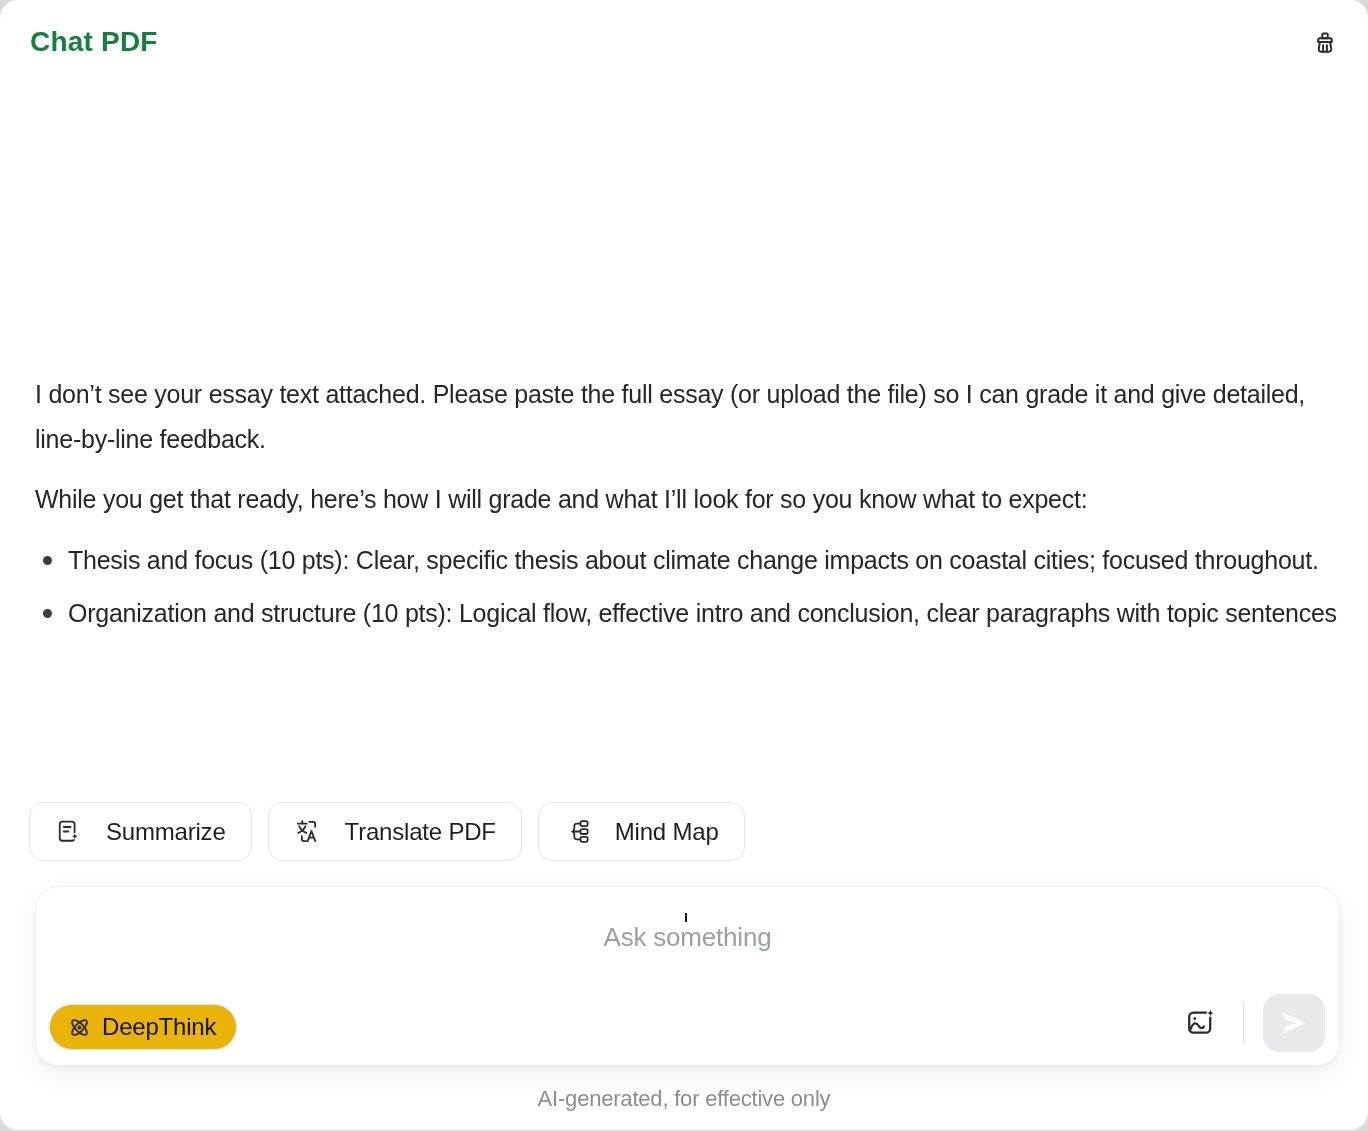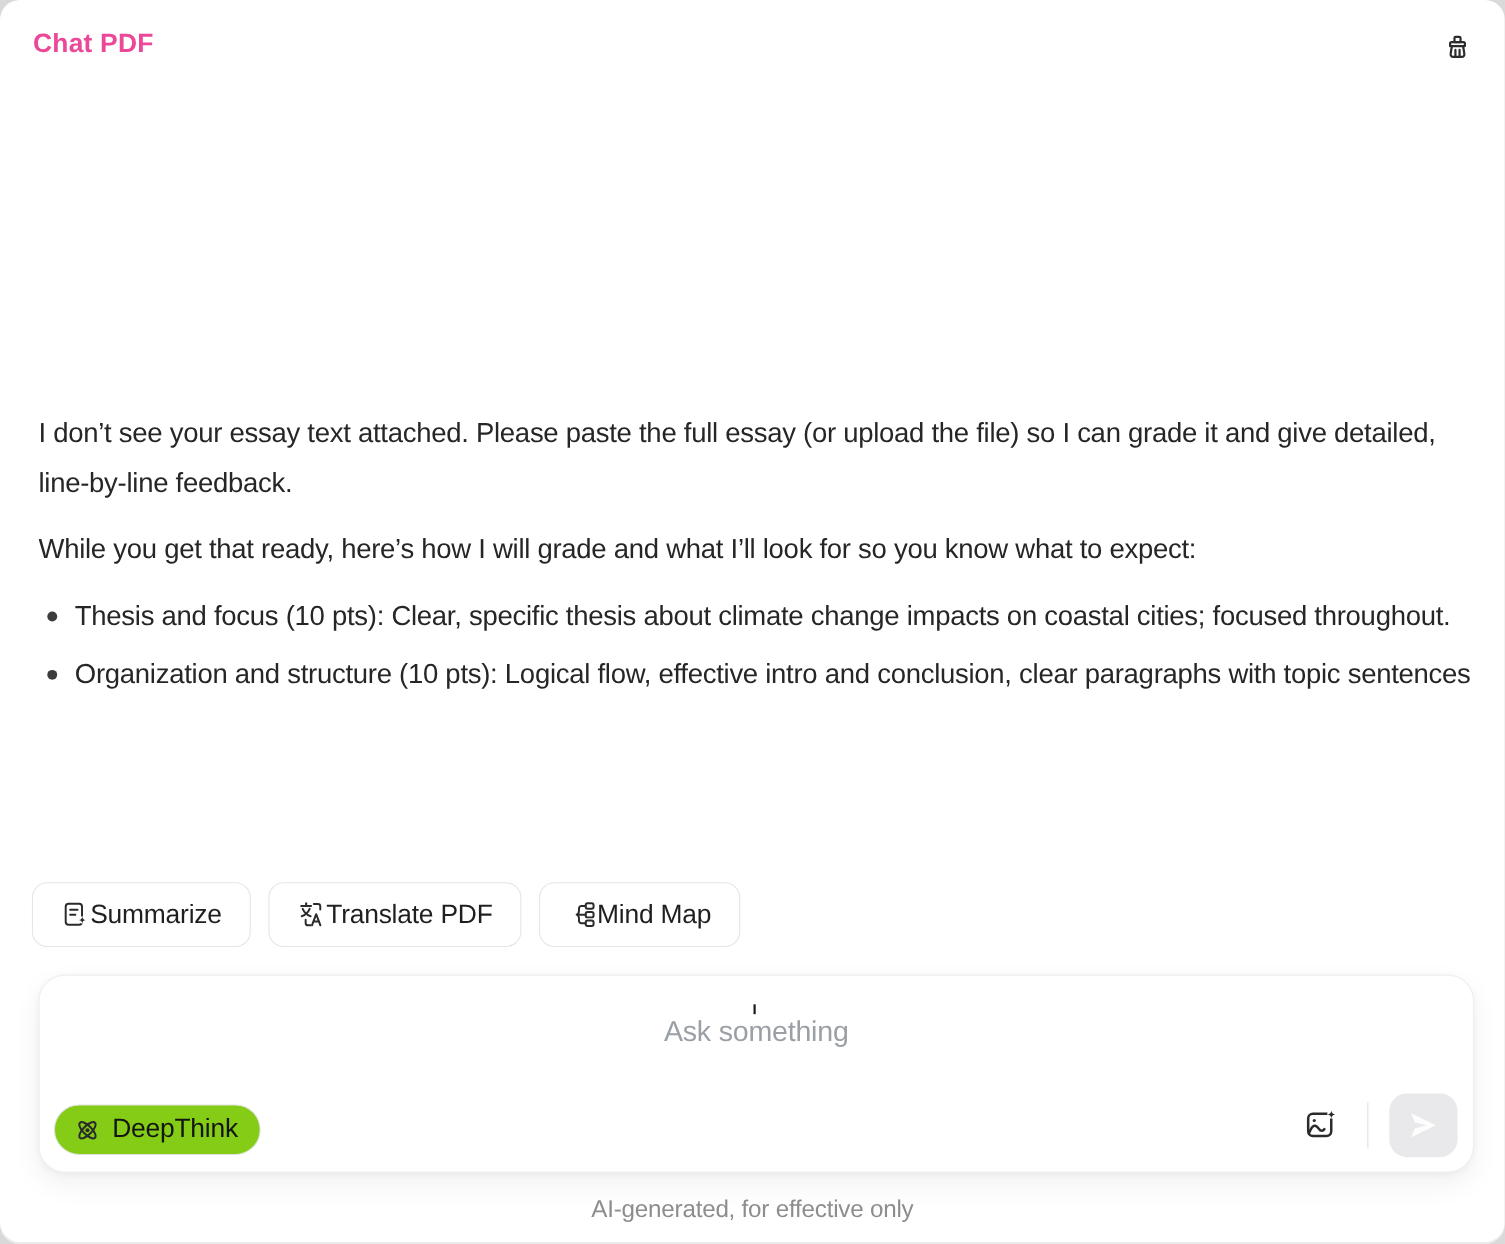--- a/index.html
+++ b/index.html
@@ -13,21 +13,21 @@
     position: relative;
     width: 1368px; height: 1131px;
     background: #ffffff;
     border-radius: 18px;
     overflow: hidden;
     box-shadow: inset 0 -2px 0 rgba(0,0,0,0.08);
   }
   
   .page-title {
     position: absolute; left: 30px; top: 26px;
-    font-size: 24px; font-weight: 600; color: #ec4899;
+    font-size: 28px; font-weight: 600; color: #15803d;
     letter-spacing: 0.2px;
   }
   .clear-btn {
     position: absolute; right: 22px; top: 24px;
     width: 42px; height: 42px;
     background: transparent; border: none; cursor: pointer;
     display: flex; align-items: center; justify-content: center;
   }
   .clear-btn svg { width: 30px; height: 30px; }
   
@@ -67,21 +67,21 @@
     content: ""; position: absolute; left: 8px; top: 18px;
     width: 9px; height: 9px; border-radius: 50%; background: #3c3c3c;
   }
   
   .quick-actions {
     position: absolute; left: 29px; top: 802px;
     display: flex; gap: 16px;
   }
   .qa-btn {
     height: 59px; padding: 0 25px;
-    display: flex; align-items: center; gap: 0;
+    display: flex; align-items: center; gap: 24px;
     background: #fff; border: 1.5px solid #e5e5e5; border-radius: 14px;
     font-family: inherit; font-size: 24px; color: #1f1f1f;
     cursor: pointer; letter-spacing: -0.2px;
   }
   .qa-btn svg { width: 27px; height: 27px; flex: none; }
   
   .composer {
     position: absolute; left: 35px; right: 28px; top: 886px; height: 180px;
     background: #fff; border: 1.5px solid #efefef; border-radius: 24px;
     box-shadow: 0 10px 26px rgba(0,0,0,0.06), 0 2px 6px rgba(0,0,0,0.04);
@@ -89,21 +89,21 @@
   .ask-row {
     position: absolute; left: 22px; top: 26px; right: 22px;
     display: flex; align-items: center; height: 40px; cursor: text; flex-direction: column;
   }
   .caret { width: 2.5px; height: 37px; background: #1a1a1a; margin-right: 3px; }
   .placeholder { font-size: 26px; color: #9aa0a6; letter-spacing: -0.2px; }
   .deepthink-btn {
     position: absolute; left: 13px; bottom: 15px;
     height: 46px; padding: 0 20px 0 16px;
     display: flex; align-items: center; gap: 9px;
-    background: #84cc16; border: 1.5px solid #e2e2e2; border-radius: 24px;
+    background: #eab308; border: 1.5px solid #e2e2e2; border-radius: 24px;
     font-family: inherit; font-size: 24px; color: #141414; cursor: pointer;
     letter-spacing: -0.2px;
   }
   .deepthink-btn svg { width: 27px; height: 27px; }
   .composer-right {
     position: absolute; right: 14px; bottom: 13px;
     display: flex; align-items: center; gap: 19px;
   }
   .img-btn {
     width: 44px; height: 44px; border: none; background: transparent;

